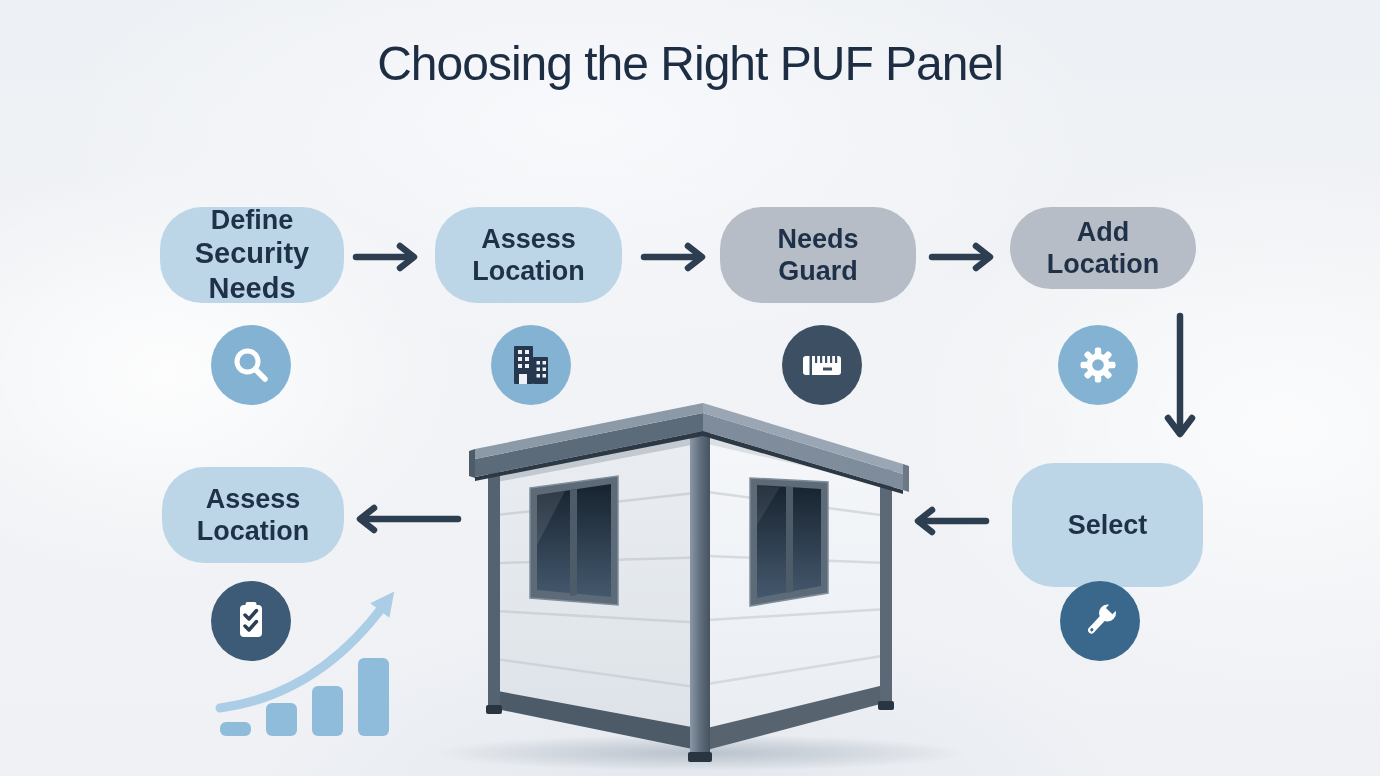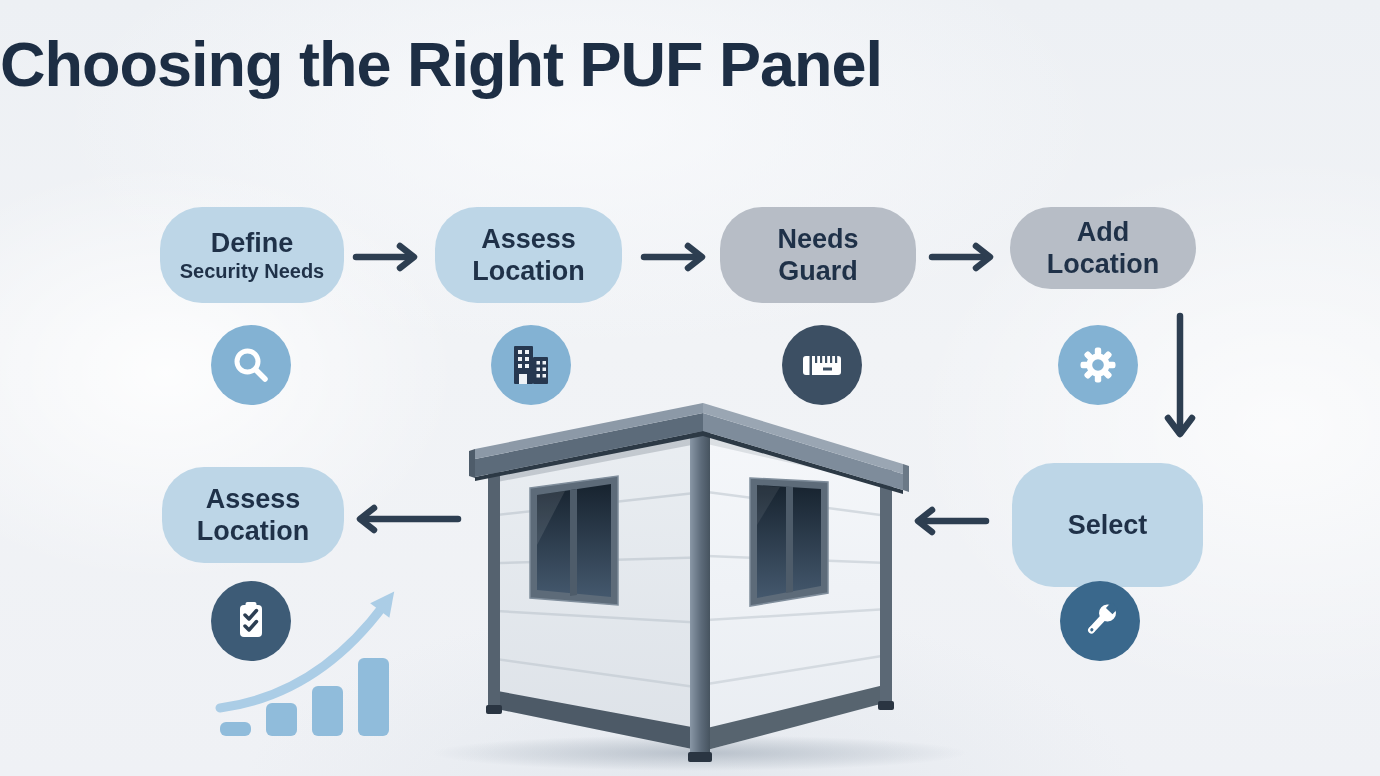--- a/index.html
+++ b/index.html
@@ -7,32 +7,32 @@
     position:relative;width:1380px;height:776px;overflow:hidden;
     font-family:"Liberation Sans",sans-serif;
     background:
       radial-gradient(420px 300px at 12% 48%, rgba(255,255,255,.85), rgba(255,255,255,0) 70%),
       radial-gradient(520px 380px at 93% 55%, rgba(255,255,255,.7), rgba(255,255,255,0) 72%),
       radial-gradient(700px 300px at 42% 16%, rgba(250,251,253,.8), rgba(250,251,253,0) 75%),
       radial-gradient(600px 260px at 50% 103%, rgba(221,227,234,.65), rgba(221,227,234,0) 75%),
       linear-gradient(180deg,#edf0f4 0%,#f1f3f6 45%,#eff1f5 100%);
   }
   .title{
-    position:absolute;top:33px;left:0;width:100%;
-    font-weight:bold;color:#1d2e44;font-size:63px;line-height:62px;letter-spacing:-1px;
+    position:absolute;top:33px;left:0;width:100%;text-align:center;
+    font-weight:normal;color:#1d2e44;font-size:48px;line-height:62px;letter-spacing:-1px;
   }
   .step{
     position:absolute;border-radius:42px;display:flex;flex-direction:column;
     justify-content:center;text-align:center;
     color:#1f3148;font-weight:bold;line-height:1.2;
   }
   .step-blue{background:#bdd6e7;}
   .step-gray{background:#b7bdc6;}
   .step .l1,.step .l2{font-size:27px;}
-  .step .l2-small{font-size:20px;}
+  .step .l2-small{font-size:29px;}
   .icon-circle{
     position:absolute;width:80px;height:80px;border-radius:50%;
     display:flex;align-items:center;justify-content:center;
   }
   .cir-blue{background:#83b2d3;}
   .cir-dark{background:#3c4f63;}
   .cir-slate{background:#3d5b76;}
   .cir-steel{background:#3a688c;}
   .arrow{position:absolute;}
   .arrow line,.arrow polyline{stroke:#2d3e51;stroke-width:6.5;fill:none;stroke-linecap:round;stroke-linejoin:round;}

